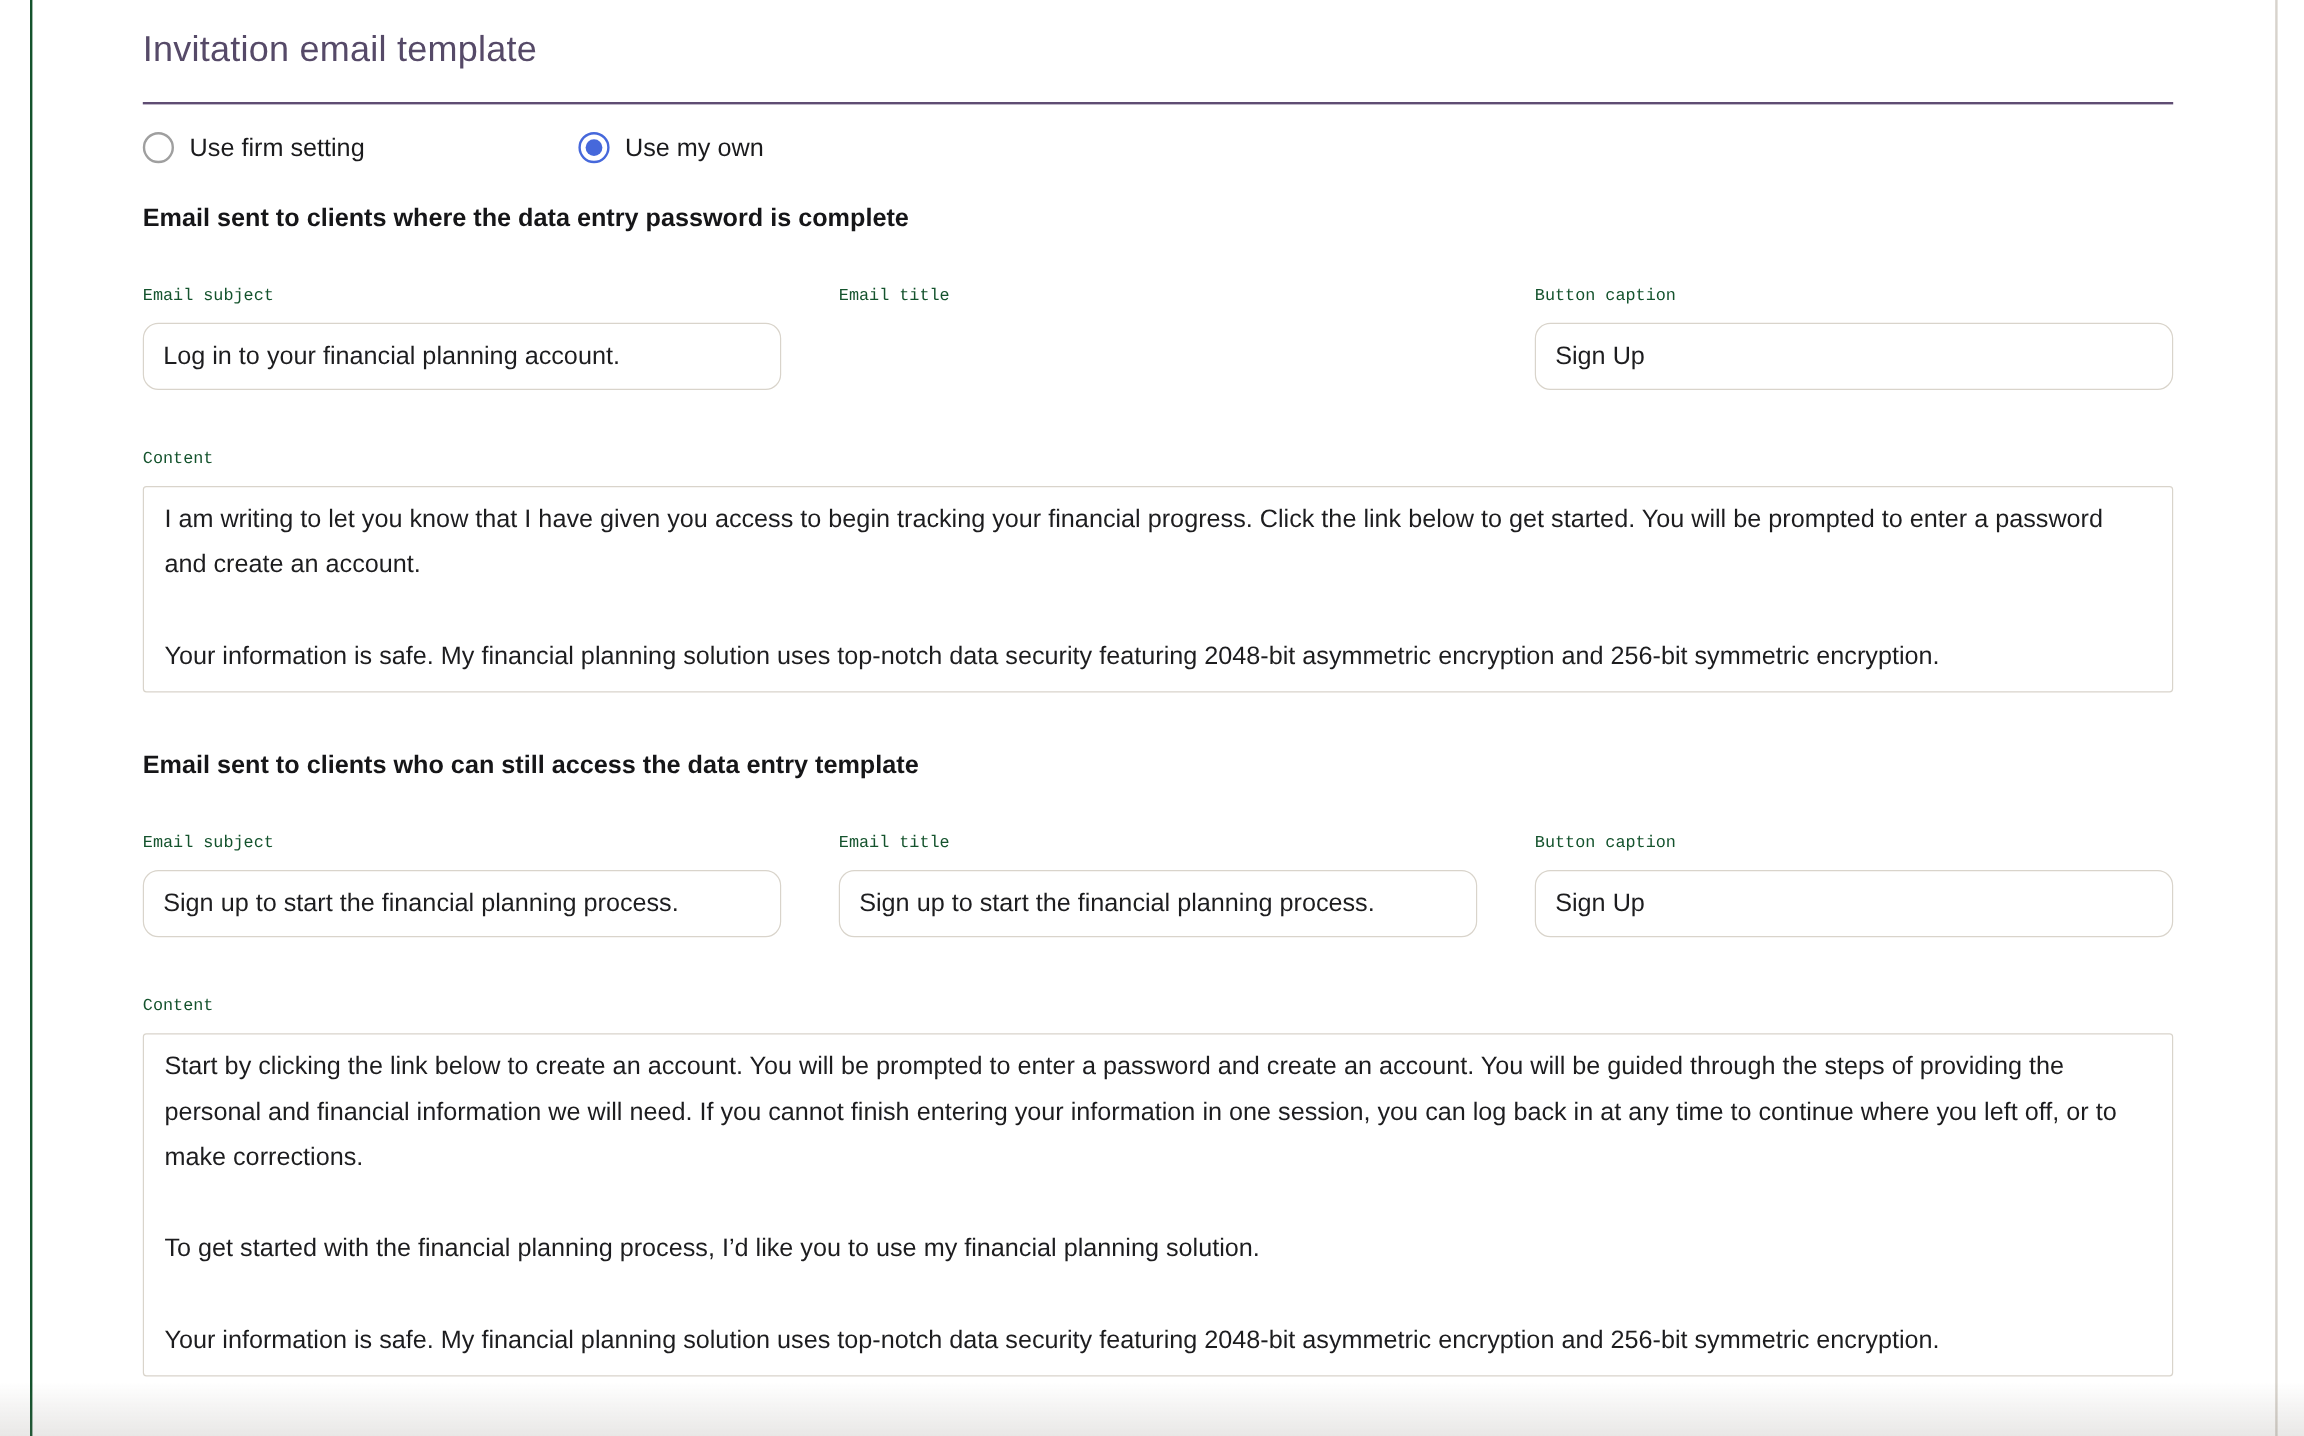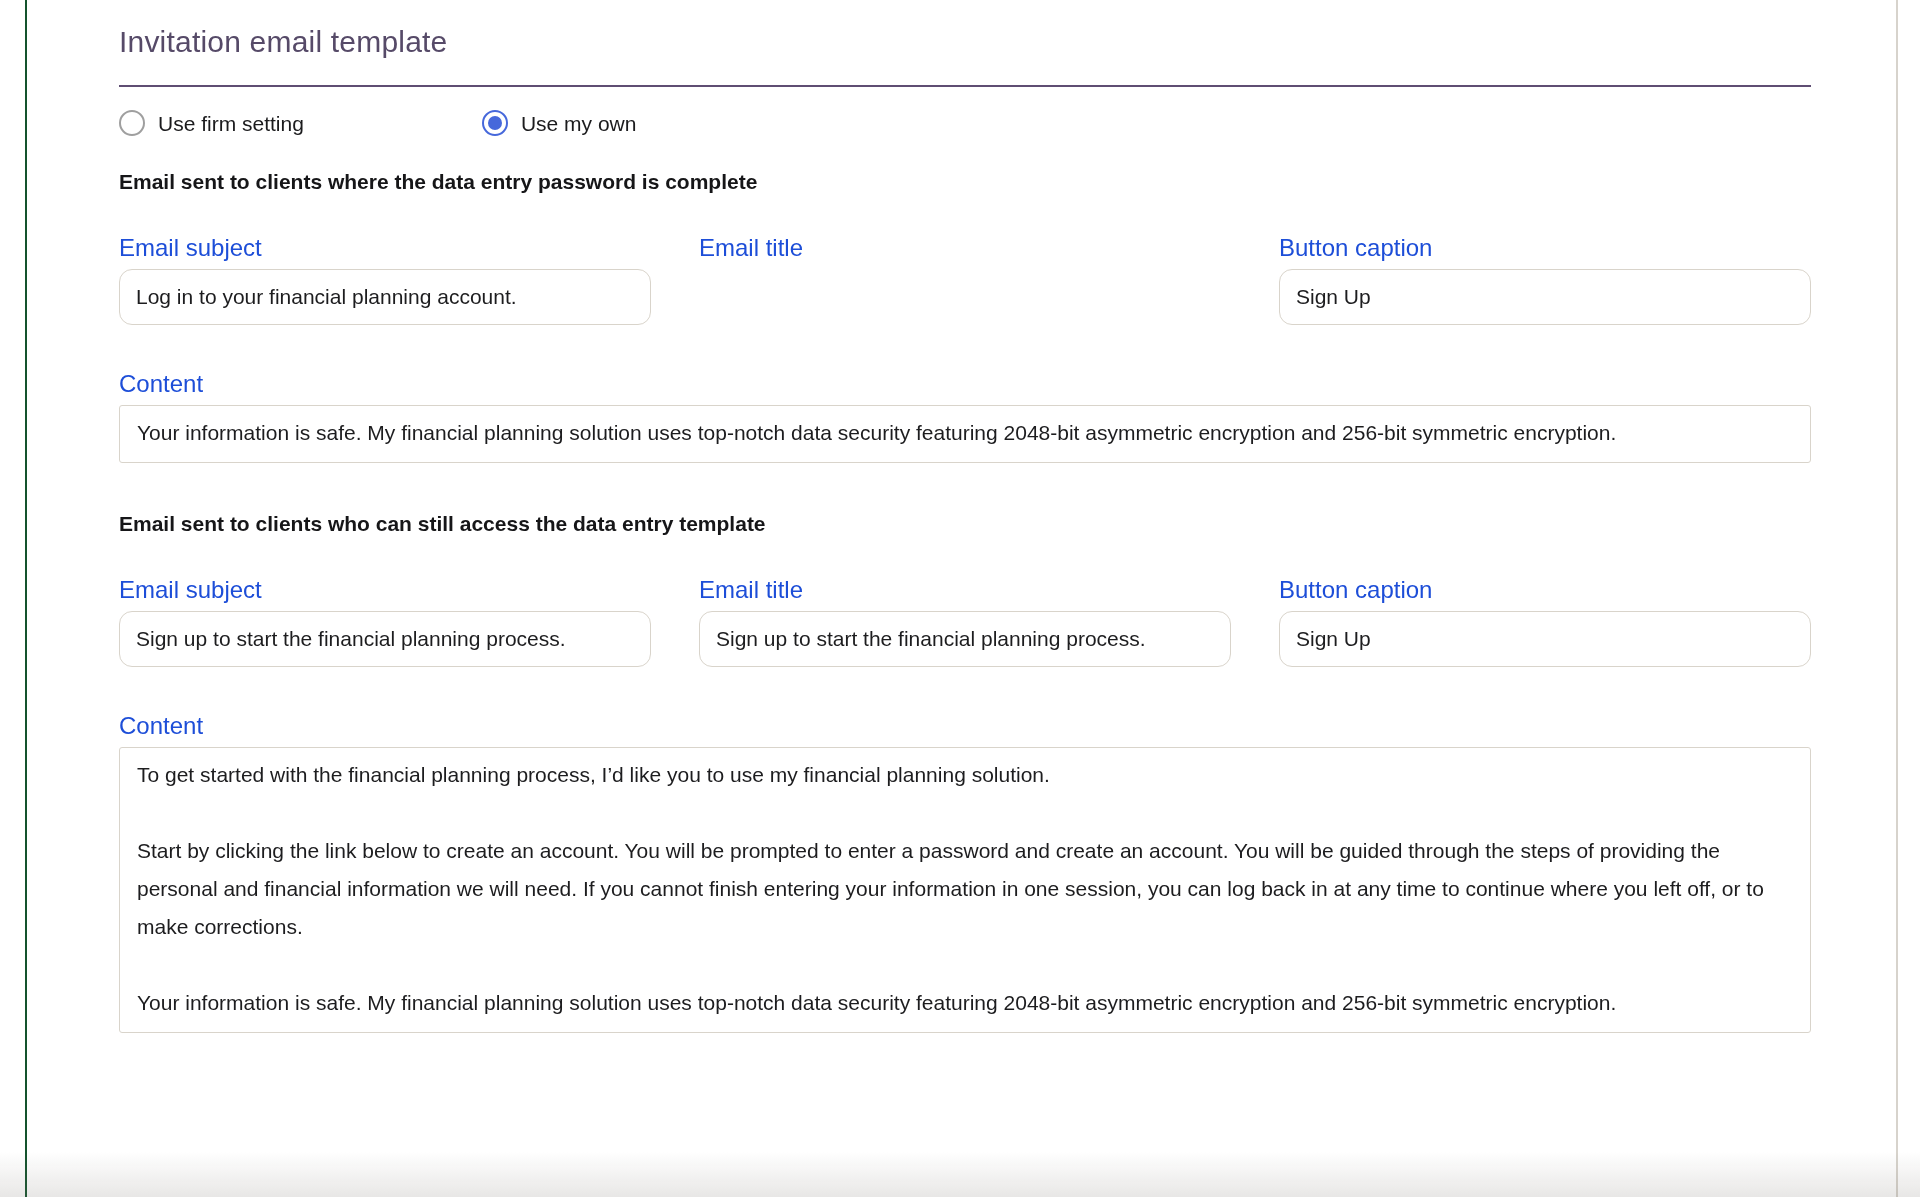--- a/index.html
+++ b/index.html
@@ -78,24 +78,25 @@
     line-height: 26px;
   }
   .fields-grid {
     margin-top: 40px;
     display: grid;
     grid-template-columns: 1fr 1fr 1fr;
     column-gap: 48px;
   }
   .field-label {
     display: block;
-    font-size: 24px;
-    color: #1d4ed8;
+    font-size: 14px;
+    color: #14532d;
     line-height: 25px;
     margin-bottom: 9px;
+    font-family: Liberation Mono, monospace;
   }
   .text-input {
     width: 100%;
     height: 56px;
     border: 1.5px solid #d9d4cb;
     border-radius: 13px;
     background: #ffffff;
     padding: 0 16px;
     font-family: "Liberation Sans", "DejaVu Sans", sans-serif;
     font-size: 21px;
@@ -157,20 +158,21 @@
         </div>
         <div>
           <span class="field-label">Button caption</span>
           <input class="text-input" type="text" value="Sign Up" style="">
         </div>
       </div>
 
       <div class="content-field">
         <span class="field-label">Content</span>
         <div class="content-box">
+          <p>I am writing to let you know that I have given you access to begin tracking your financial progress. Click the link below to get started. You will be prompted to enter a password and create an account.</p>
           <p>Your information is safe. My financial planning solution uses top-notch data security featuring 2048-bit asymmetric encryption and 256-bit symmetric encryption.</p>
         </div>
       </div>
     </section>
 
     <section class="section-access">
       <h2 class="section-heading">Email sent to clients who can still access the data entry template</h2>
 
       <div class="fields-grid">
         <div>
@@ -183,22 +185,22 @@
         </div>
         <div>
           <span class="field-label">Button caption</span>
           <input class="text-input" type="text" value="Sign Up" style="">
         </div>
       </div>
 
       <div class="content-field">
         <span class="field-label">Content</span>
         <div class="content-box">
+          <p>Start by clicking the link below to create an account. You will be prompted to enter a password and create an account. You will be guided through the steps of providing the personal and financial information we will need. If you cannot finish entering your information in one session, you can log back in at any time to continue where you left off, or to make corrections.</p>
           <p>To get started with the financial planning process, I’d like you to use my financial planning solution.</p>
-          <p>Start by clicking the link below to create an account. You will be prompted to enter a password and create an account. You will be guided through the steps of providing the personal and financial information we will need. If you cannot finish entering your information in one session, you can log back in at any time to continue where you left off, or to make corrections.</p>
           <p>Your information is safe. My financial planning solution uses top-notch data security featuring 2048-bit asymmetric encryption and 256-bit symmetric encryption.</p>
         </div>
       </div>
     </section>
 
   </div>
 </div>
 
 <div class="bottom-fade"></div>
 

